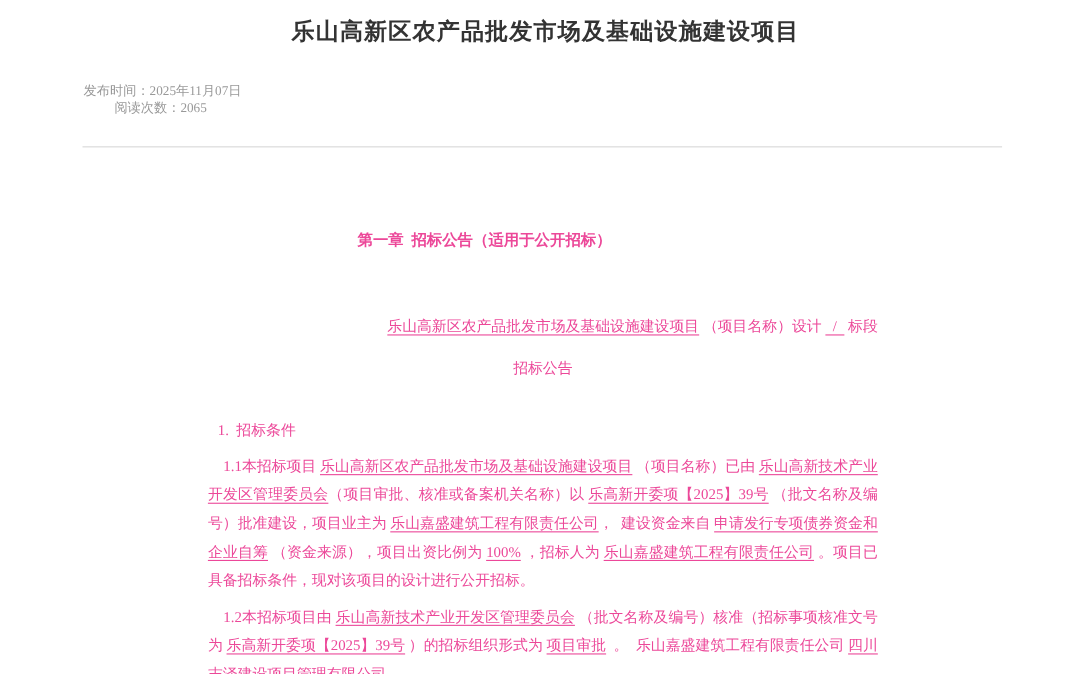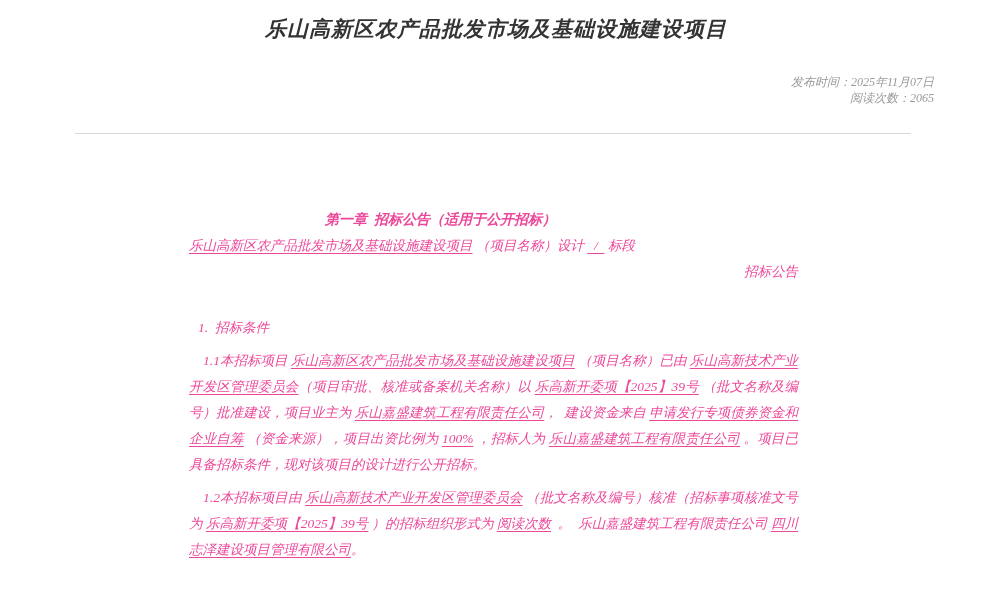--- a/index.html
+++ b/index.html
@@ -5,36 +5,35 @@
   * { box-sizing: border-box; }
   html, body { margin: 0; padding: 0; background: #ffffff; }
   .page {
     width: 876px;
     height: 613px;
     margin: 0 auto;
     background: #ffffff;
     overflow: hidden;
     font-family: "Liberation Serif", serif;
     color: #000000;
-    font-style: italic;
   }
   .doc-header { padding-top: 15px; }
   .page-title {
     margin: 0;
     text-align: center;
     font-family: "Liberation Sans", sans-serif;
     font-size: 21px;
     line-height: 28px;
     font-weight: 700;
     color: #333333;
     letter-spacing: 1px;
   }
   .meta-row {
     margin-top: 15px;
-    text-align: right;
+    text-align: left;
     font-size: 12px;
     line-height: 16px;
     color: #999999;
     white-space: pre-wrap;
   }
   .meta-item { display: inline-block; }
   .meta-item + .meta-item { margin-left: 28px; }
   .divider {
     margin: 11px 23px 0 17px;
     border-bottom: 1px solid #d8d8d8;
@@ -48,26 +47,27 @@
   }
   .chapter-heading {
     margin-top: 73px;
     text-align: center;
     font-weight: 700;
     padding-right: 106px;
     white-space: pre-wrap;
     font-size: 14px;
   }
   .project-line {
-    text-align: left;
+    margin-top: 51px;
+    text-align: right;
     white-space: pre-wrap;
   }
   .subtitle {
-    margin-top: 0;
-    text-align: right;
+    margin-top: 12px;
+    text-align: center;
     white-space: pre-wrap;
   }
   .sec-heading {
     padding-left: 9px;
     white-space: pre-wrap;
   }
   .sec-heading.first { margin-top: 30px; }
   .para {
     margin: 7px 0 0 0;
     text-indent: 14px;
@@ -96,16 +96,16 @@
     <div class="chapter-heading">第一章  招标公告（适用于公开招标）</div>
 
     <div class="project-line"><span class="u">乐山高新区农产品批发市场及基础设施建设项目</span><span> （项目名称）设计 </span><span class="u">  /  </span><span> 标段</span></div>
 
     <div class="subtitle">招标公告</div>
 
     <div class="sec-heading first">1.  招标条件</div>
 
     <p class="para"><span>1.1本招标项目 </span><span class="u">乐山高新区农产品批发市场及基础设施建设项目</span><span> （项目名称）已由 </span><span class="u">乐山高新技术产业开发区管理委员会</span><span>（项目审批、核准或备案机关名称）以 </span><span class="u">乐高新开委项【2025】39号</span><span> （批文名称及编号）批准建设，项目业主为 </span><span class="u">乐山嘉盛建筑工程有限责任公司</span><span>，  建设资金来自 </span><span class="u">申请发行专项债券资金和企业自筹</span><span> （资金来源），项目出资比例为 </span><span class="u">100%</span><span> ，招标人为 </span><span class="u">乐山嘉盛建筑工程有限责任公司</span><span> 。项目已具备招标条件，现对该项目的设计进行公开招标。</span></p>
 
-    <p class="para"><span>1.2本招标项目由 </span><span class="u">乐山高新技术产业开发区管理委员会</span><span> （批文名称及编号）核准（招标事项核准文号为 </span><span class="u">乐高新开委项【2025】39号</span><span> ）的招标组织形式为 </span><span class="u">阅读次数</span><span>  。  乐山嘉盛建筑工程有限责任公司 </span><span class="u">四川志泽建设项目管理有限公司</span><span>。</span></p>
+    <p class="para"><span>1.2本招标项目由 </span><span class="u">乐山高新技术产业开发区管理委员会</span><span> （批文名称及编号）核准（招标事项核准文号为 </span><span class="u">乐高新开委项【2025】39号</span><span> ）的招标组织形式为 </span><span class="u">项目审批</span><span>  。  乐山嘉盛建筑工程有限责任公司 </span><span class="u">四川志泽建设项目管理有限公司</span><span>。</span></p>
 
   </main>
 </div>
 
 </body></html>

